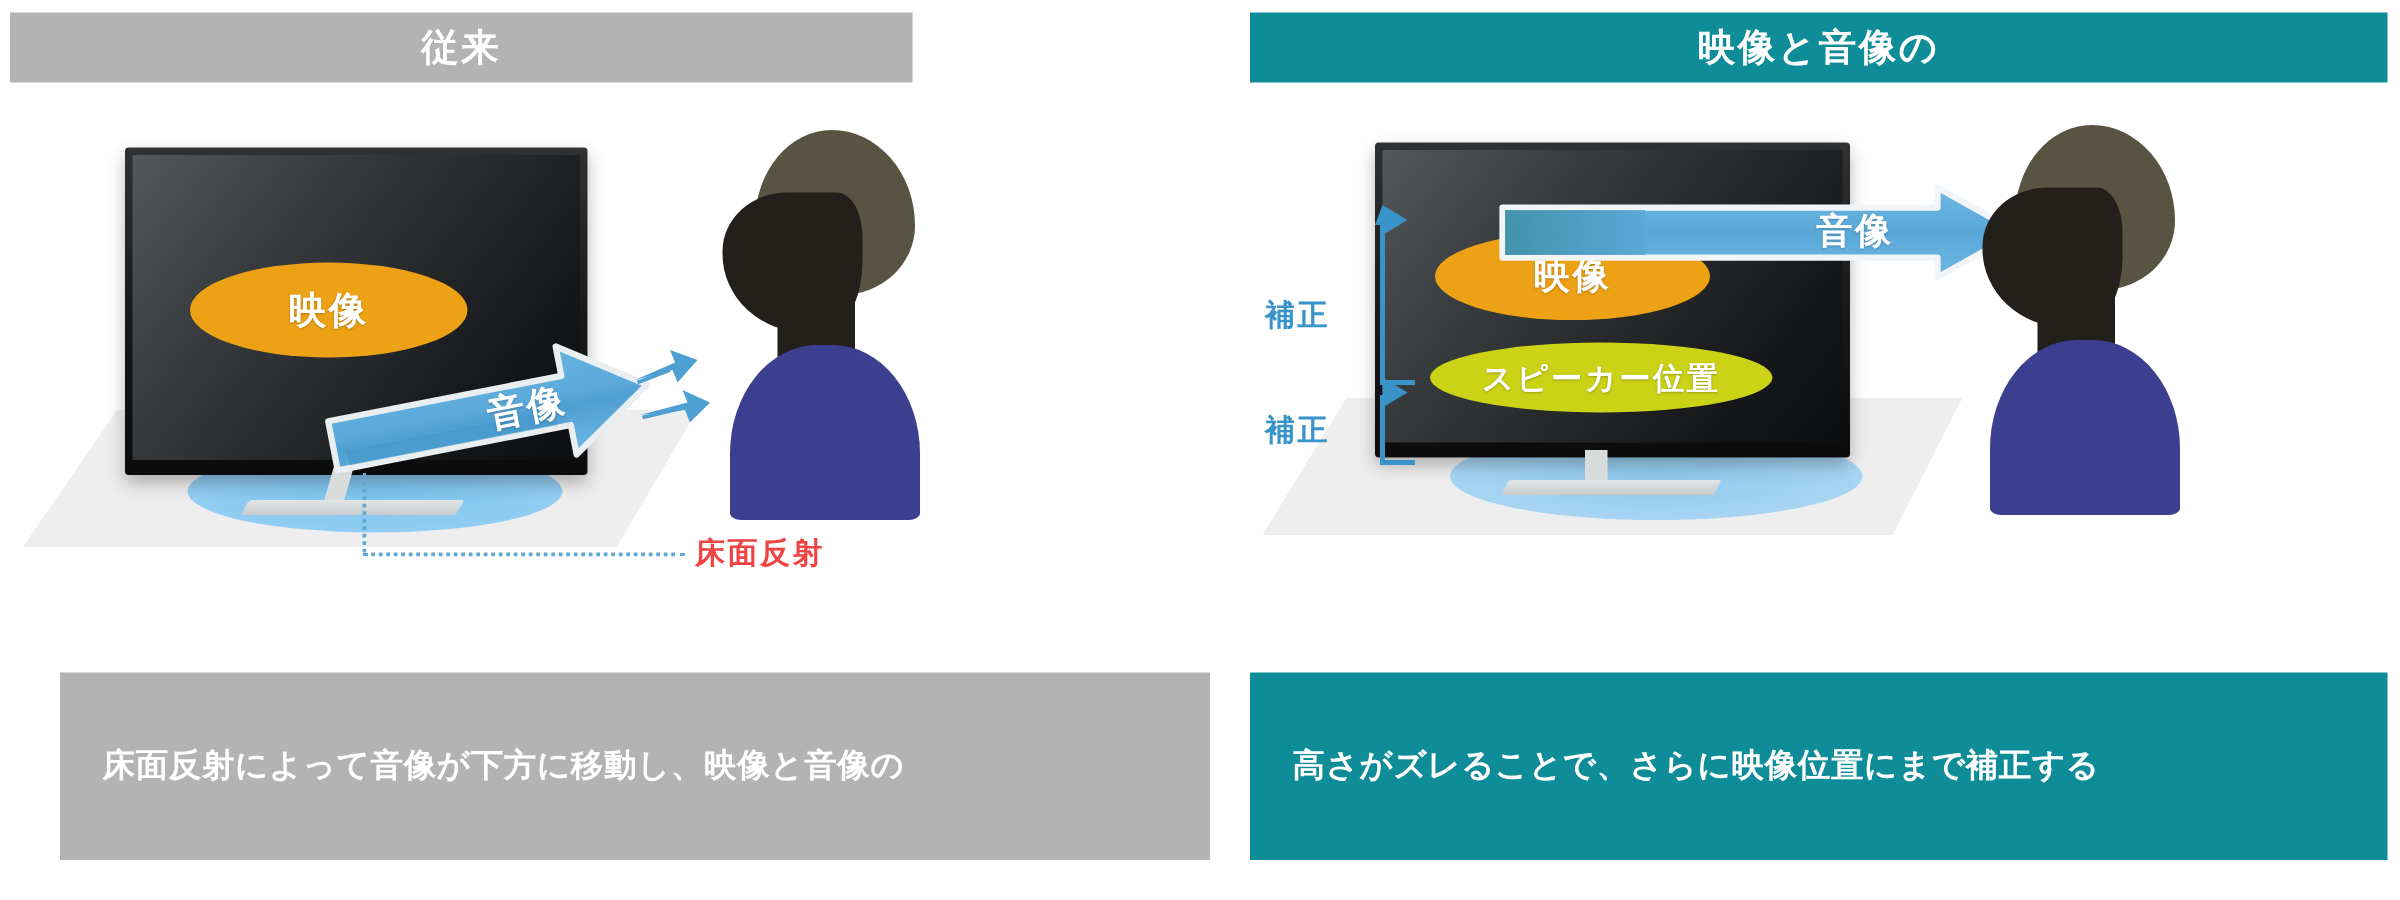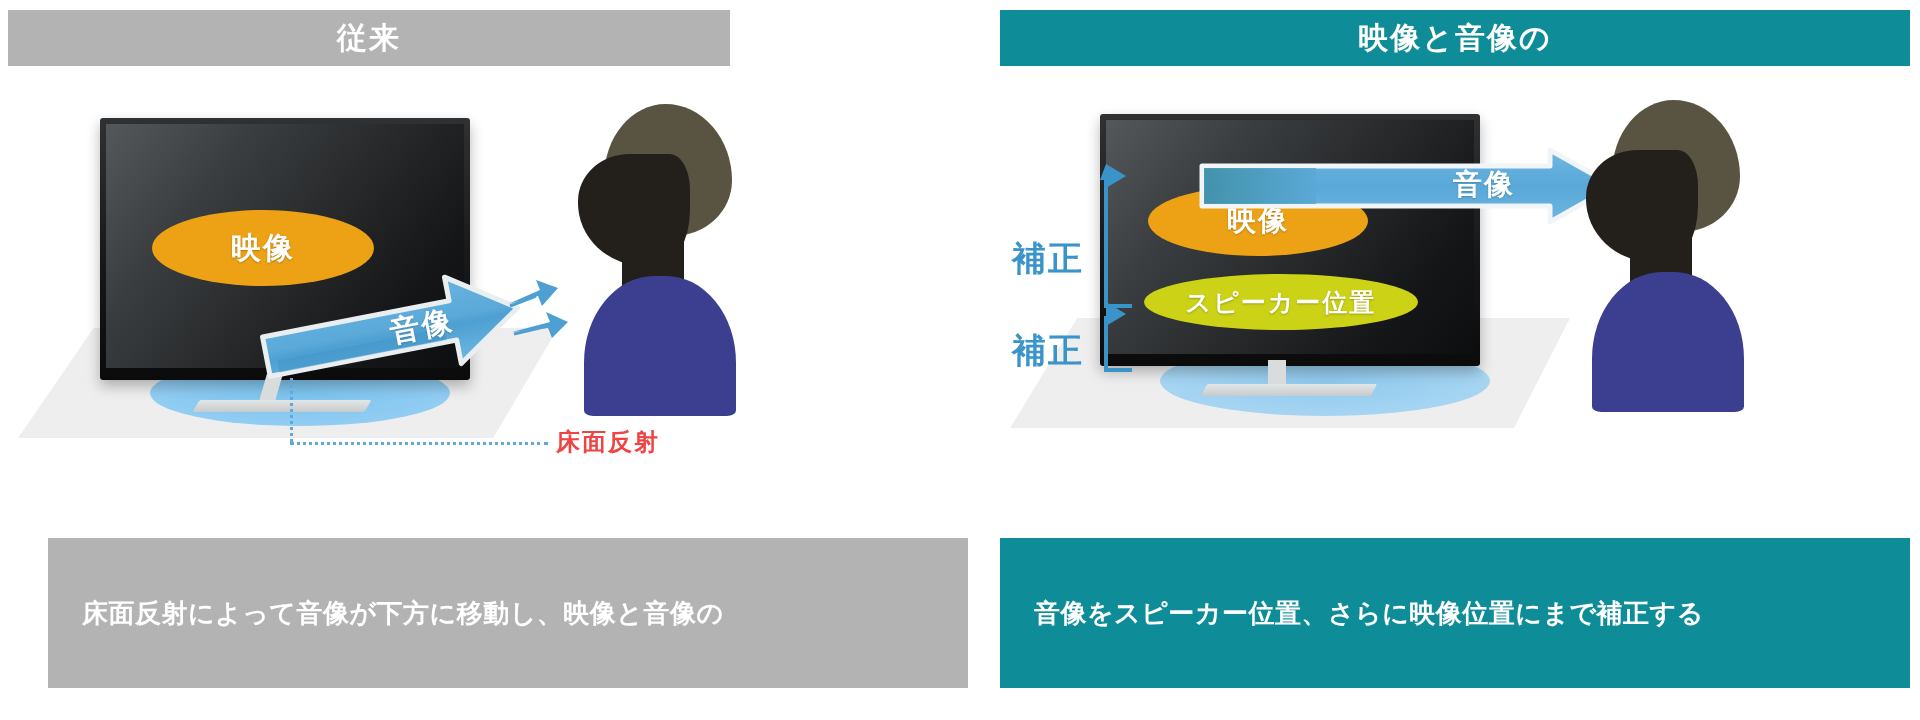--- a/index.html
+++ b/index.html
@@ -114,21 +114,21 @@
     position: absolute; height: 0; border-top: 3px dotted #5fa8d8;
   }
   .leader-label {
     position: absolute; color: #ef4444; font-size: 24px; font-weight: 700;
     letter-spacing: 2px; white-space: nowrap;
   }
 
   
   .brk { position: absolute; }
   .brk-label {
-    position: absolute; color: #3a93c9; font-size: 34px; font-weight: 700;
+    position: absolute; color: #3a93c9; font-size: 24px; font-weight: 700;
     letter-spacing: 2px; white-space: nowrap;
   }
 </style>
 </head>
 <body>
 
 <div class="stage">
 
   <div class="panel" id="panel-left">
 
@@ -270,17 +270,17 @@
 
       <div class="person" style="left:578px; top:26px; width:190px; height:310px;">
         <div class="p-hair" style="left:44px; top:4px;  width:128px; height:132px;"></div>
         <div class="p-face" style="left:18px; top:54px; width:112px; height:112px;"></div>
         <div class="p-neck" style="left:62px; top:140px; width:62px; height:52px;"></div>
         <div class="p-body" style="left:24px; top:176px; width:152px; height:140px;"></div>
       </div>
     </div>
 
     <div class="cap" id="cap-right">
-      <span>音像をスピーカー位置、さらに映像位置にまで補正する</span>
+      <span>高さがズレることで、さらに映像位置にまで補正する</span>
     </div>
   </div>
 
 </div>
 
 </body></html>

